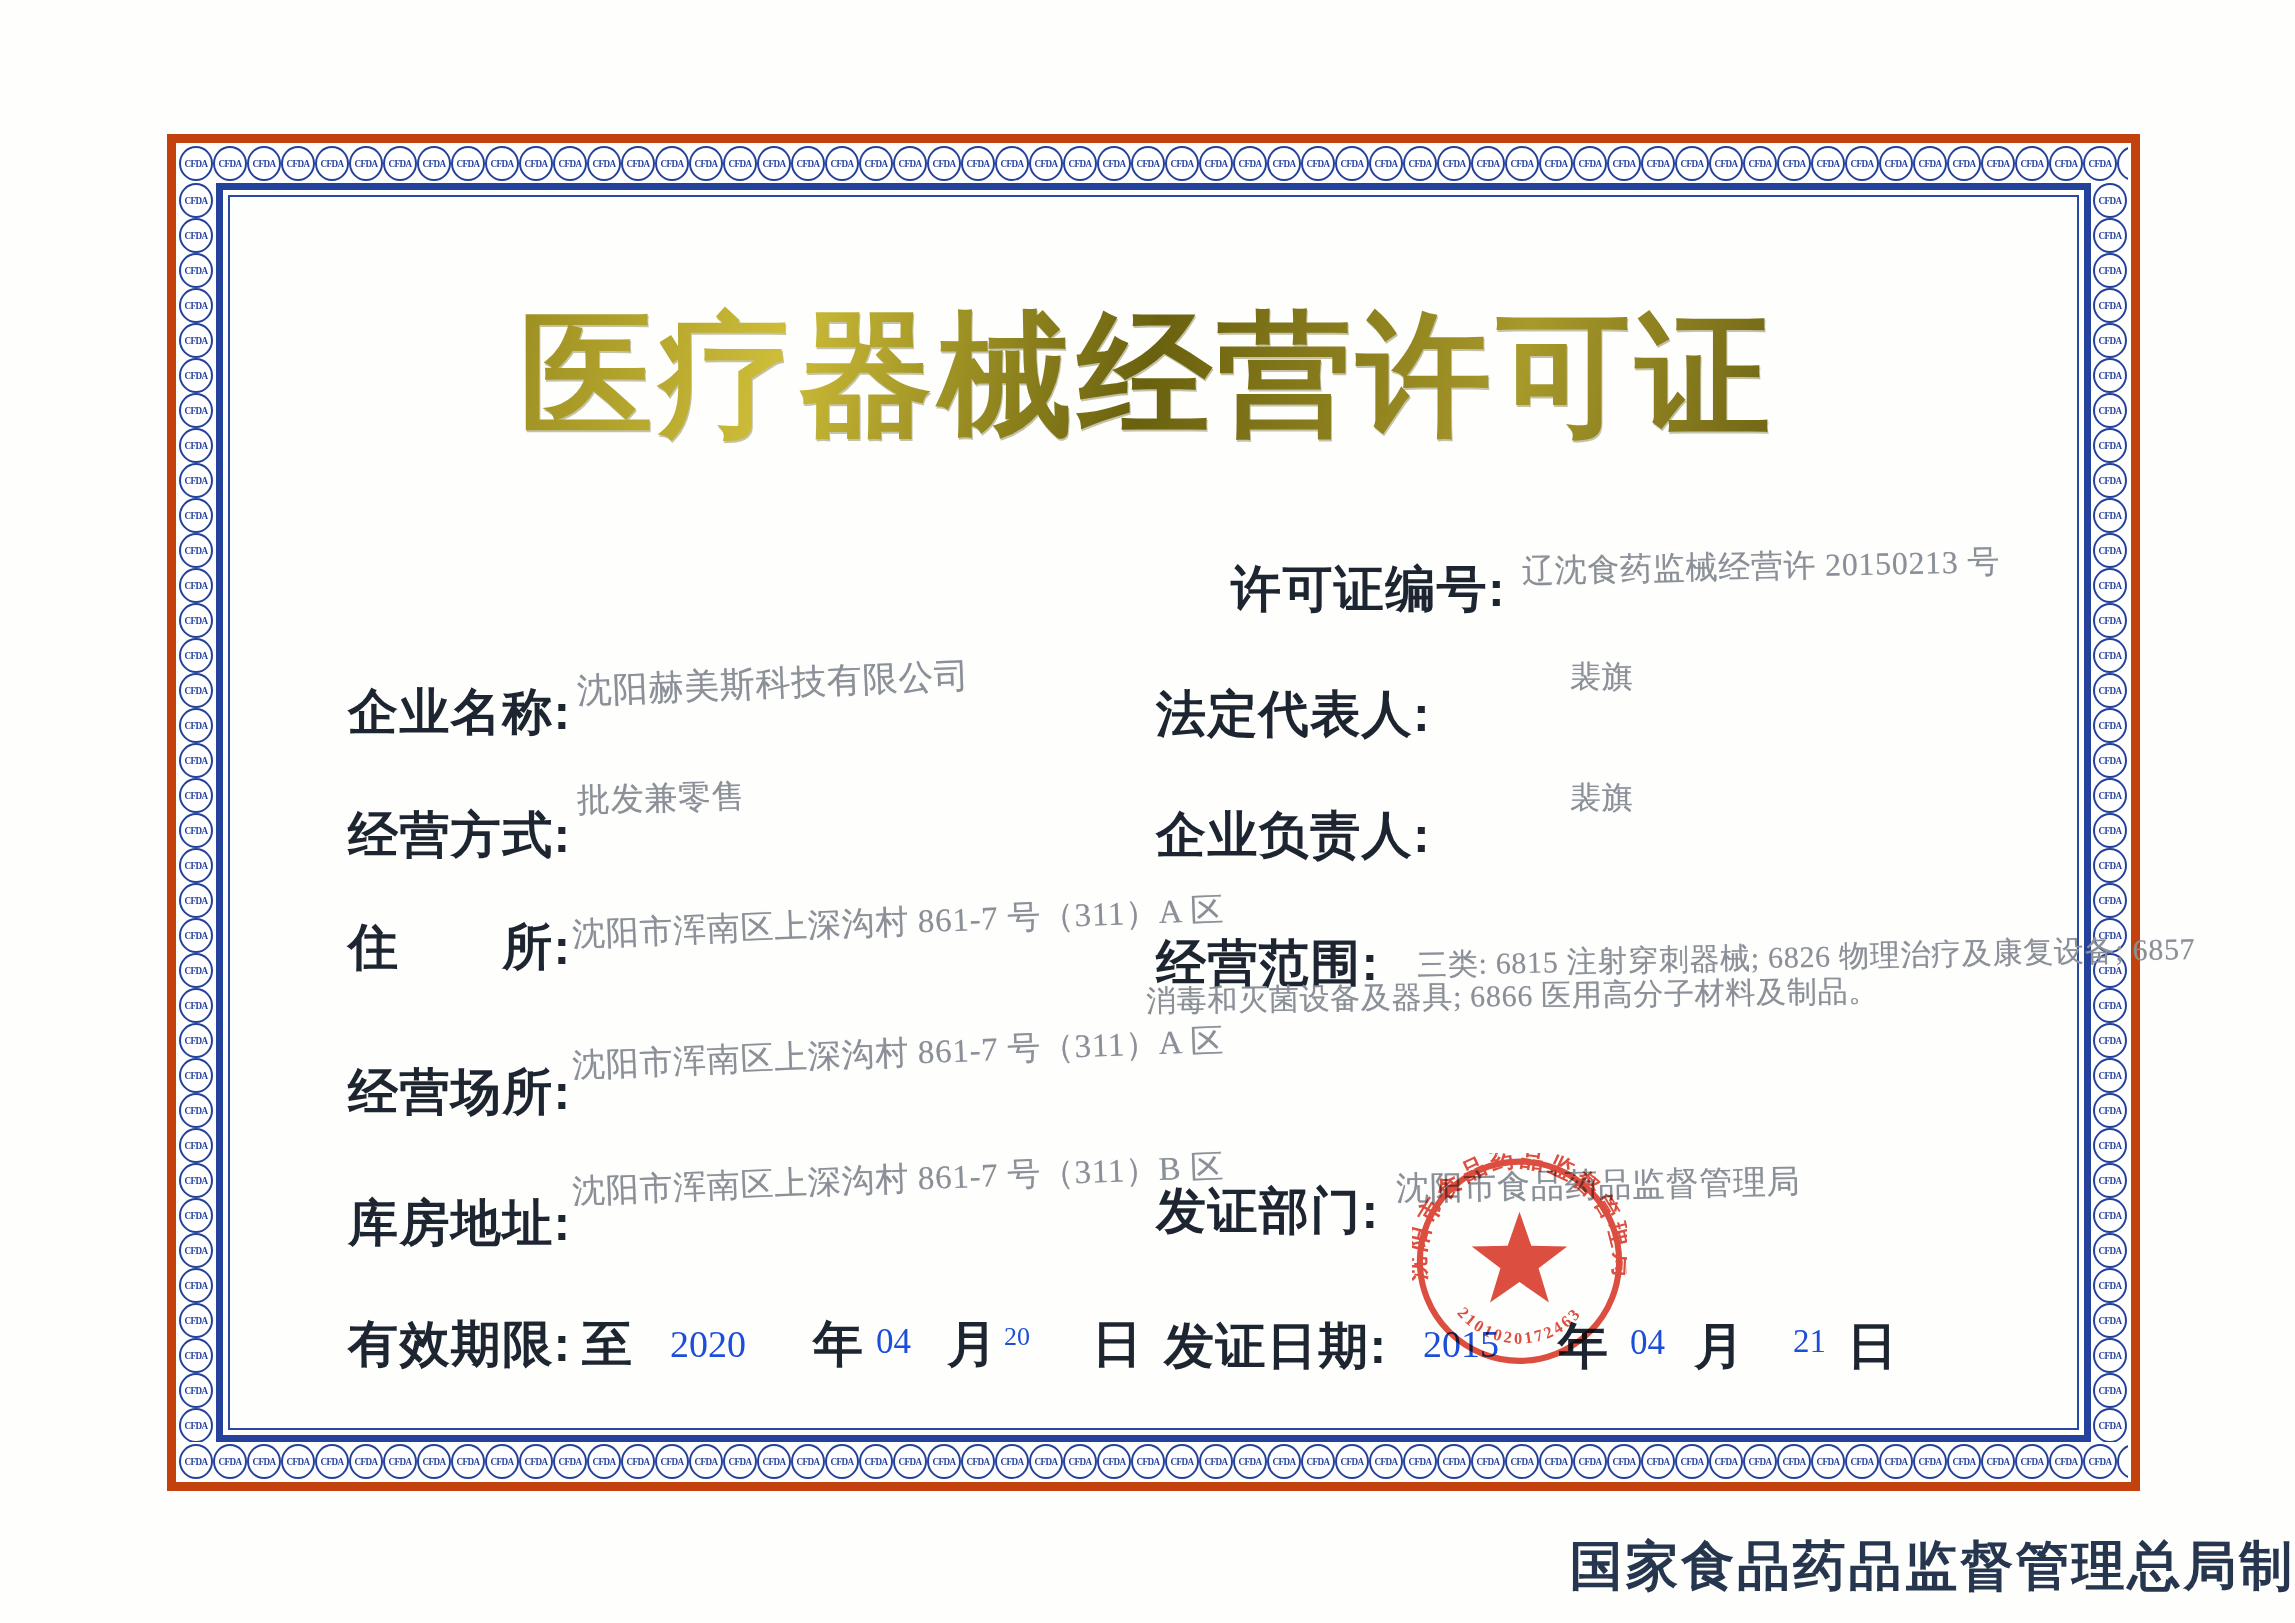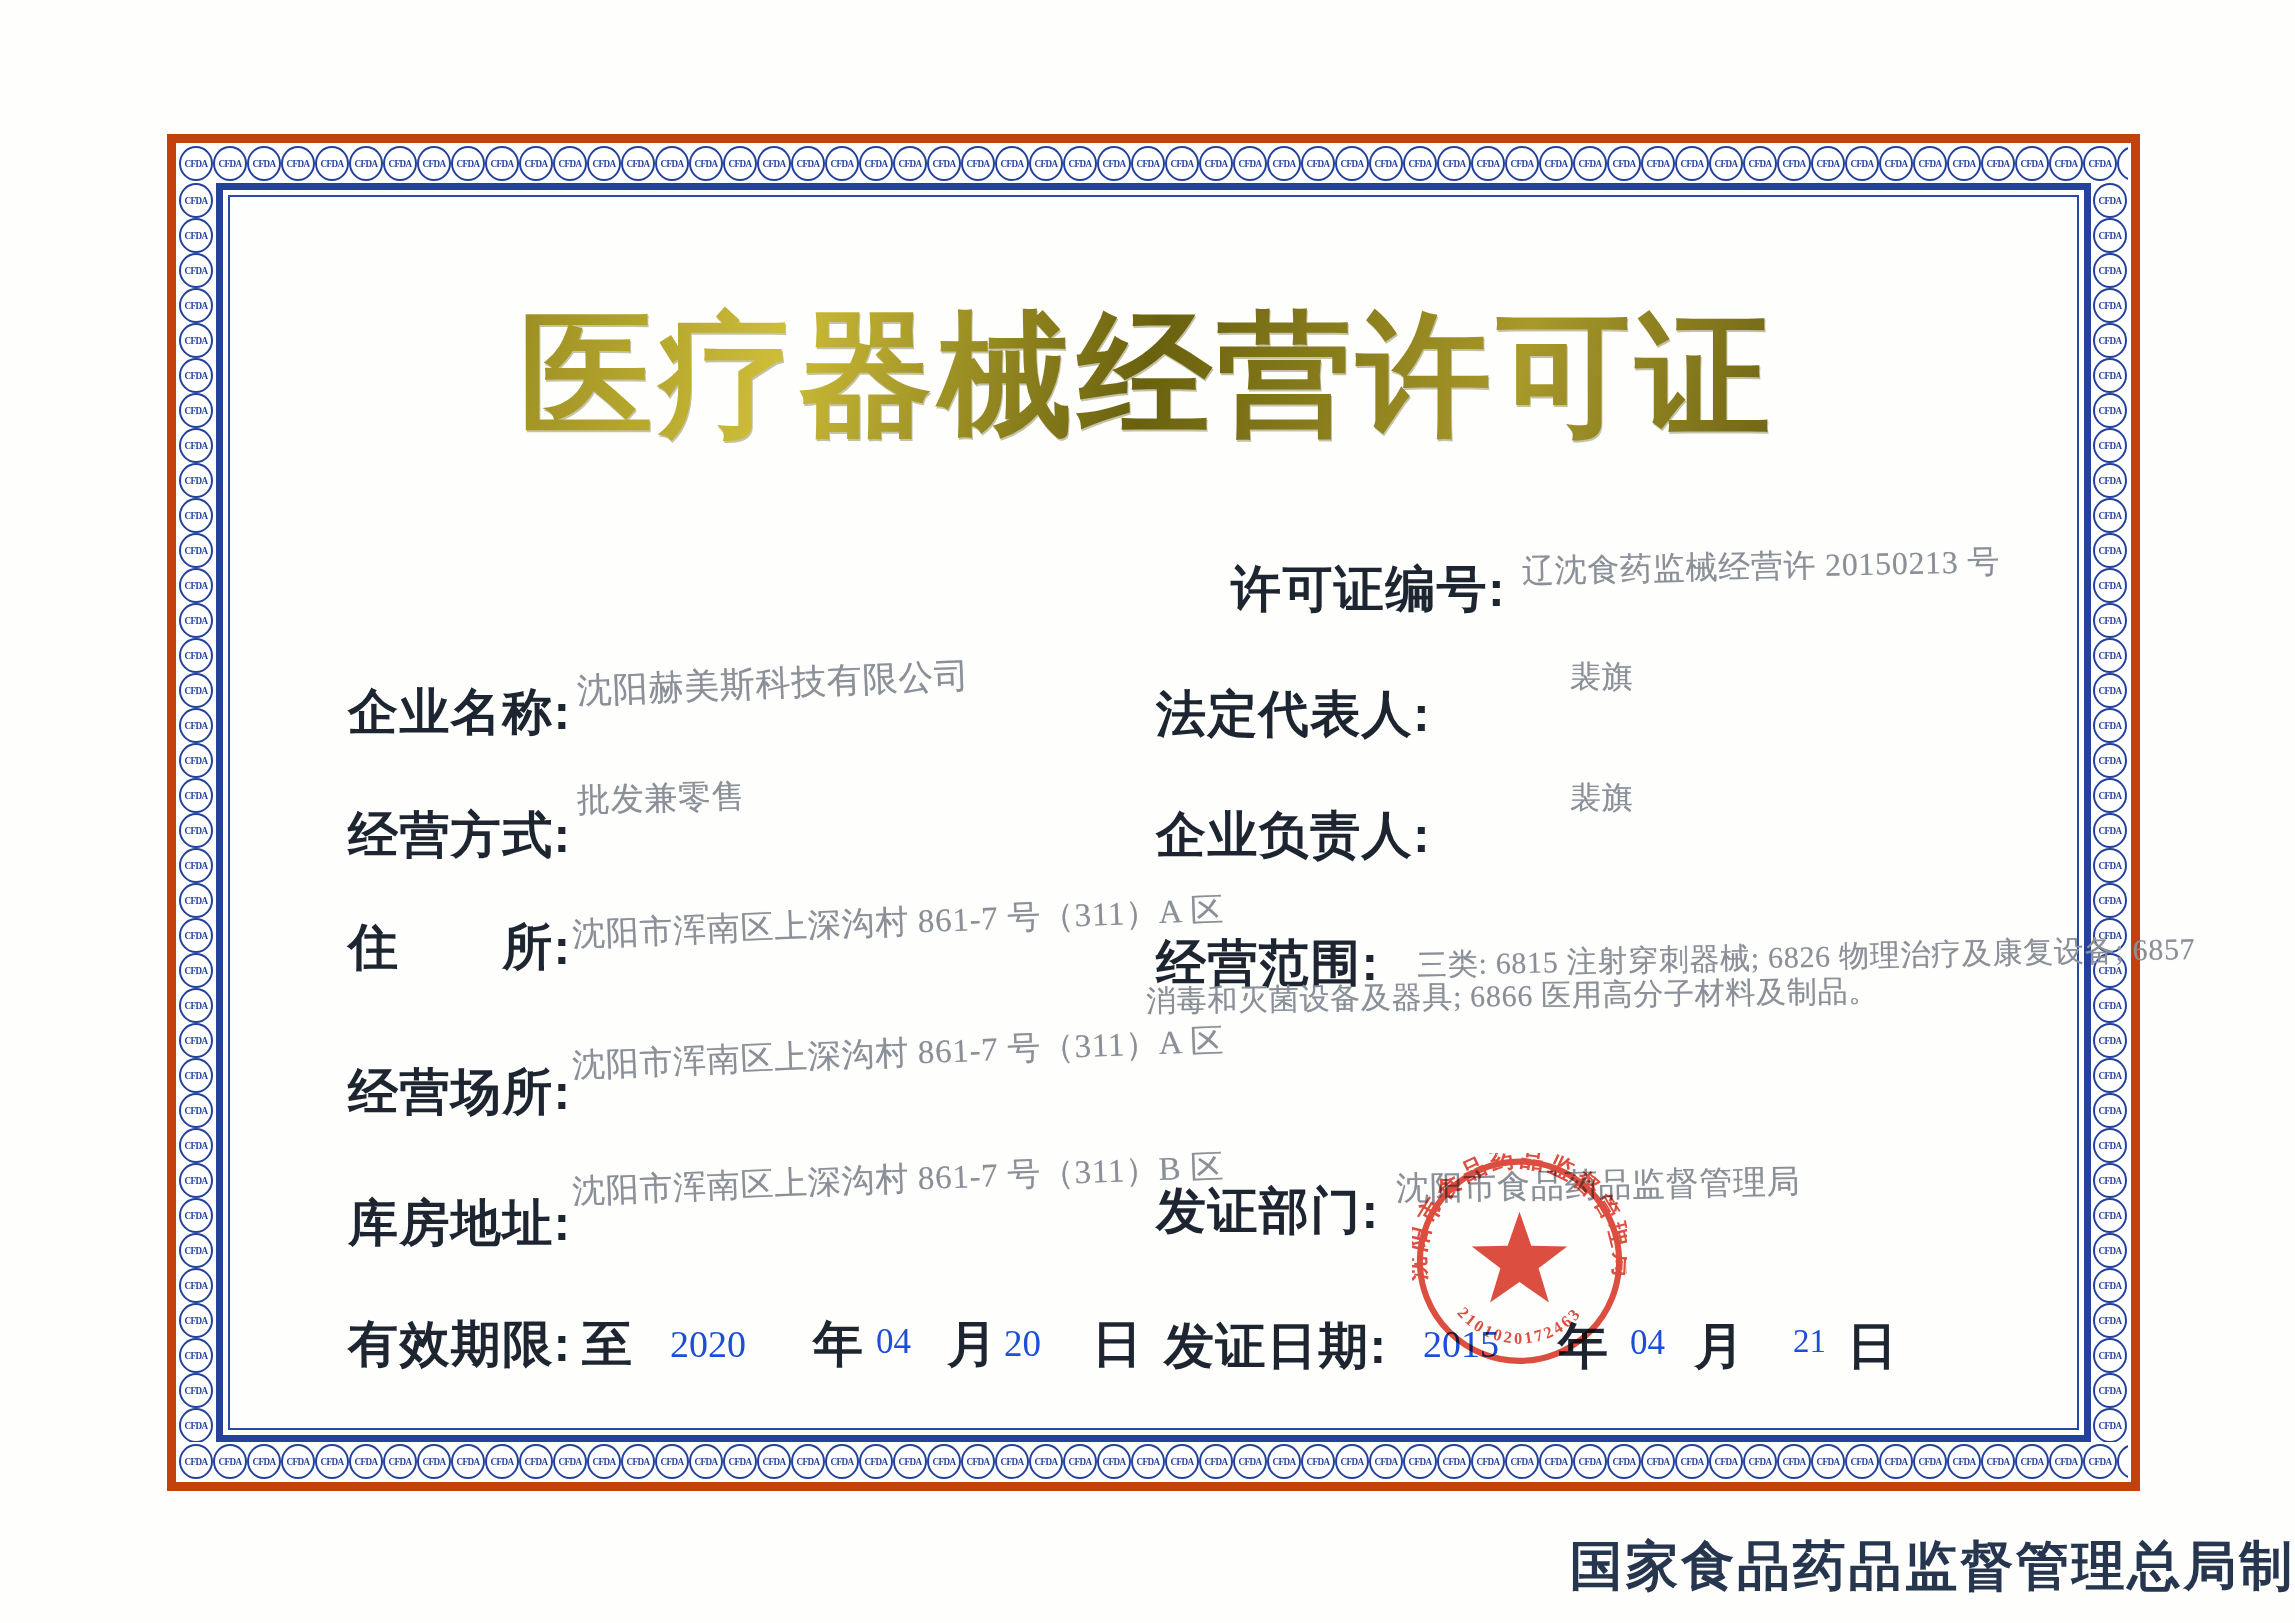--- a/index.html
+++ b/index.html
@@ -54,21 +54,21 @@
   .v-scope2{left:1146px;top:976px;font-size:30px;transform:rotate(-0.8deg);}
   .l-r4{left:348px;top:1059px;}  .v-r4{left:572px;top:1031px;font-size:33px;transform:rotate(-2.2deg);}
   .l-r5{left:348px;top:1190px;}  .v-r5{left:572px;top:1157px;font-size:33px;transform:rotate(-2.2deg);}
   .l-r5r{left:1156px;top:1178px;}.v-r5r{left:1396px;top:1163px;font-size:33px;transform:rotate(-1deg);}
   .l-r6{left:348px;top:1311px;}
   .d-zhi{left:582px;top:1311px;}
   .d-y1{left:670px;top:1322px;font-size:38px;}
   .d-u1{left:813px;top:1311px;}
   .d-m1{left:876px;top:1322px;font-size:35px;}
   .d-u2{left:947px;top:1311px;}
-  .d-d1{left:1004px;top:1322px;font-size:37px;}
+  .d-d1{left:1004px;top:1322px;font-size:26px;}
   .d-u3{left:1092px;top:1311px;}
   .l-r6r{left:1164px;top:1313px;}
   .d-y2{left:1423px;top:1322px;font-size:38px;}
   .d-u4{left:1558px;top:1313px;}
   .d-m2{left:1630px;top:1323px;font-size:35px;}
   .d-u5{left:1694px;top:1313px;}
   .d-d2{left:1793px;top:1323px;font-size:33px;}
   .d-u6{left:1847px;top:1313px;}
   .footer{
     left:0;right:0;top:1531px;text-align:right;

